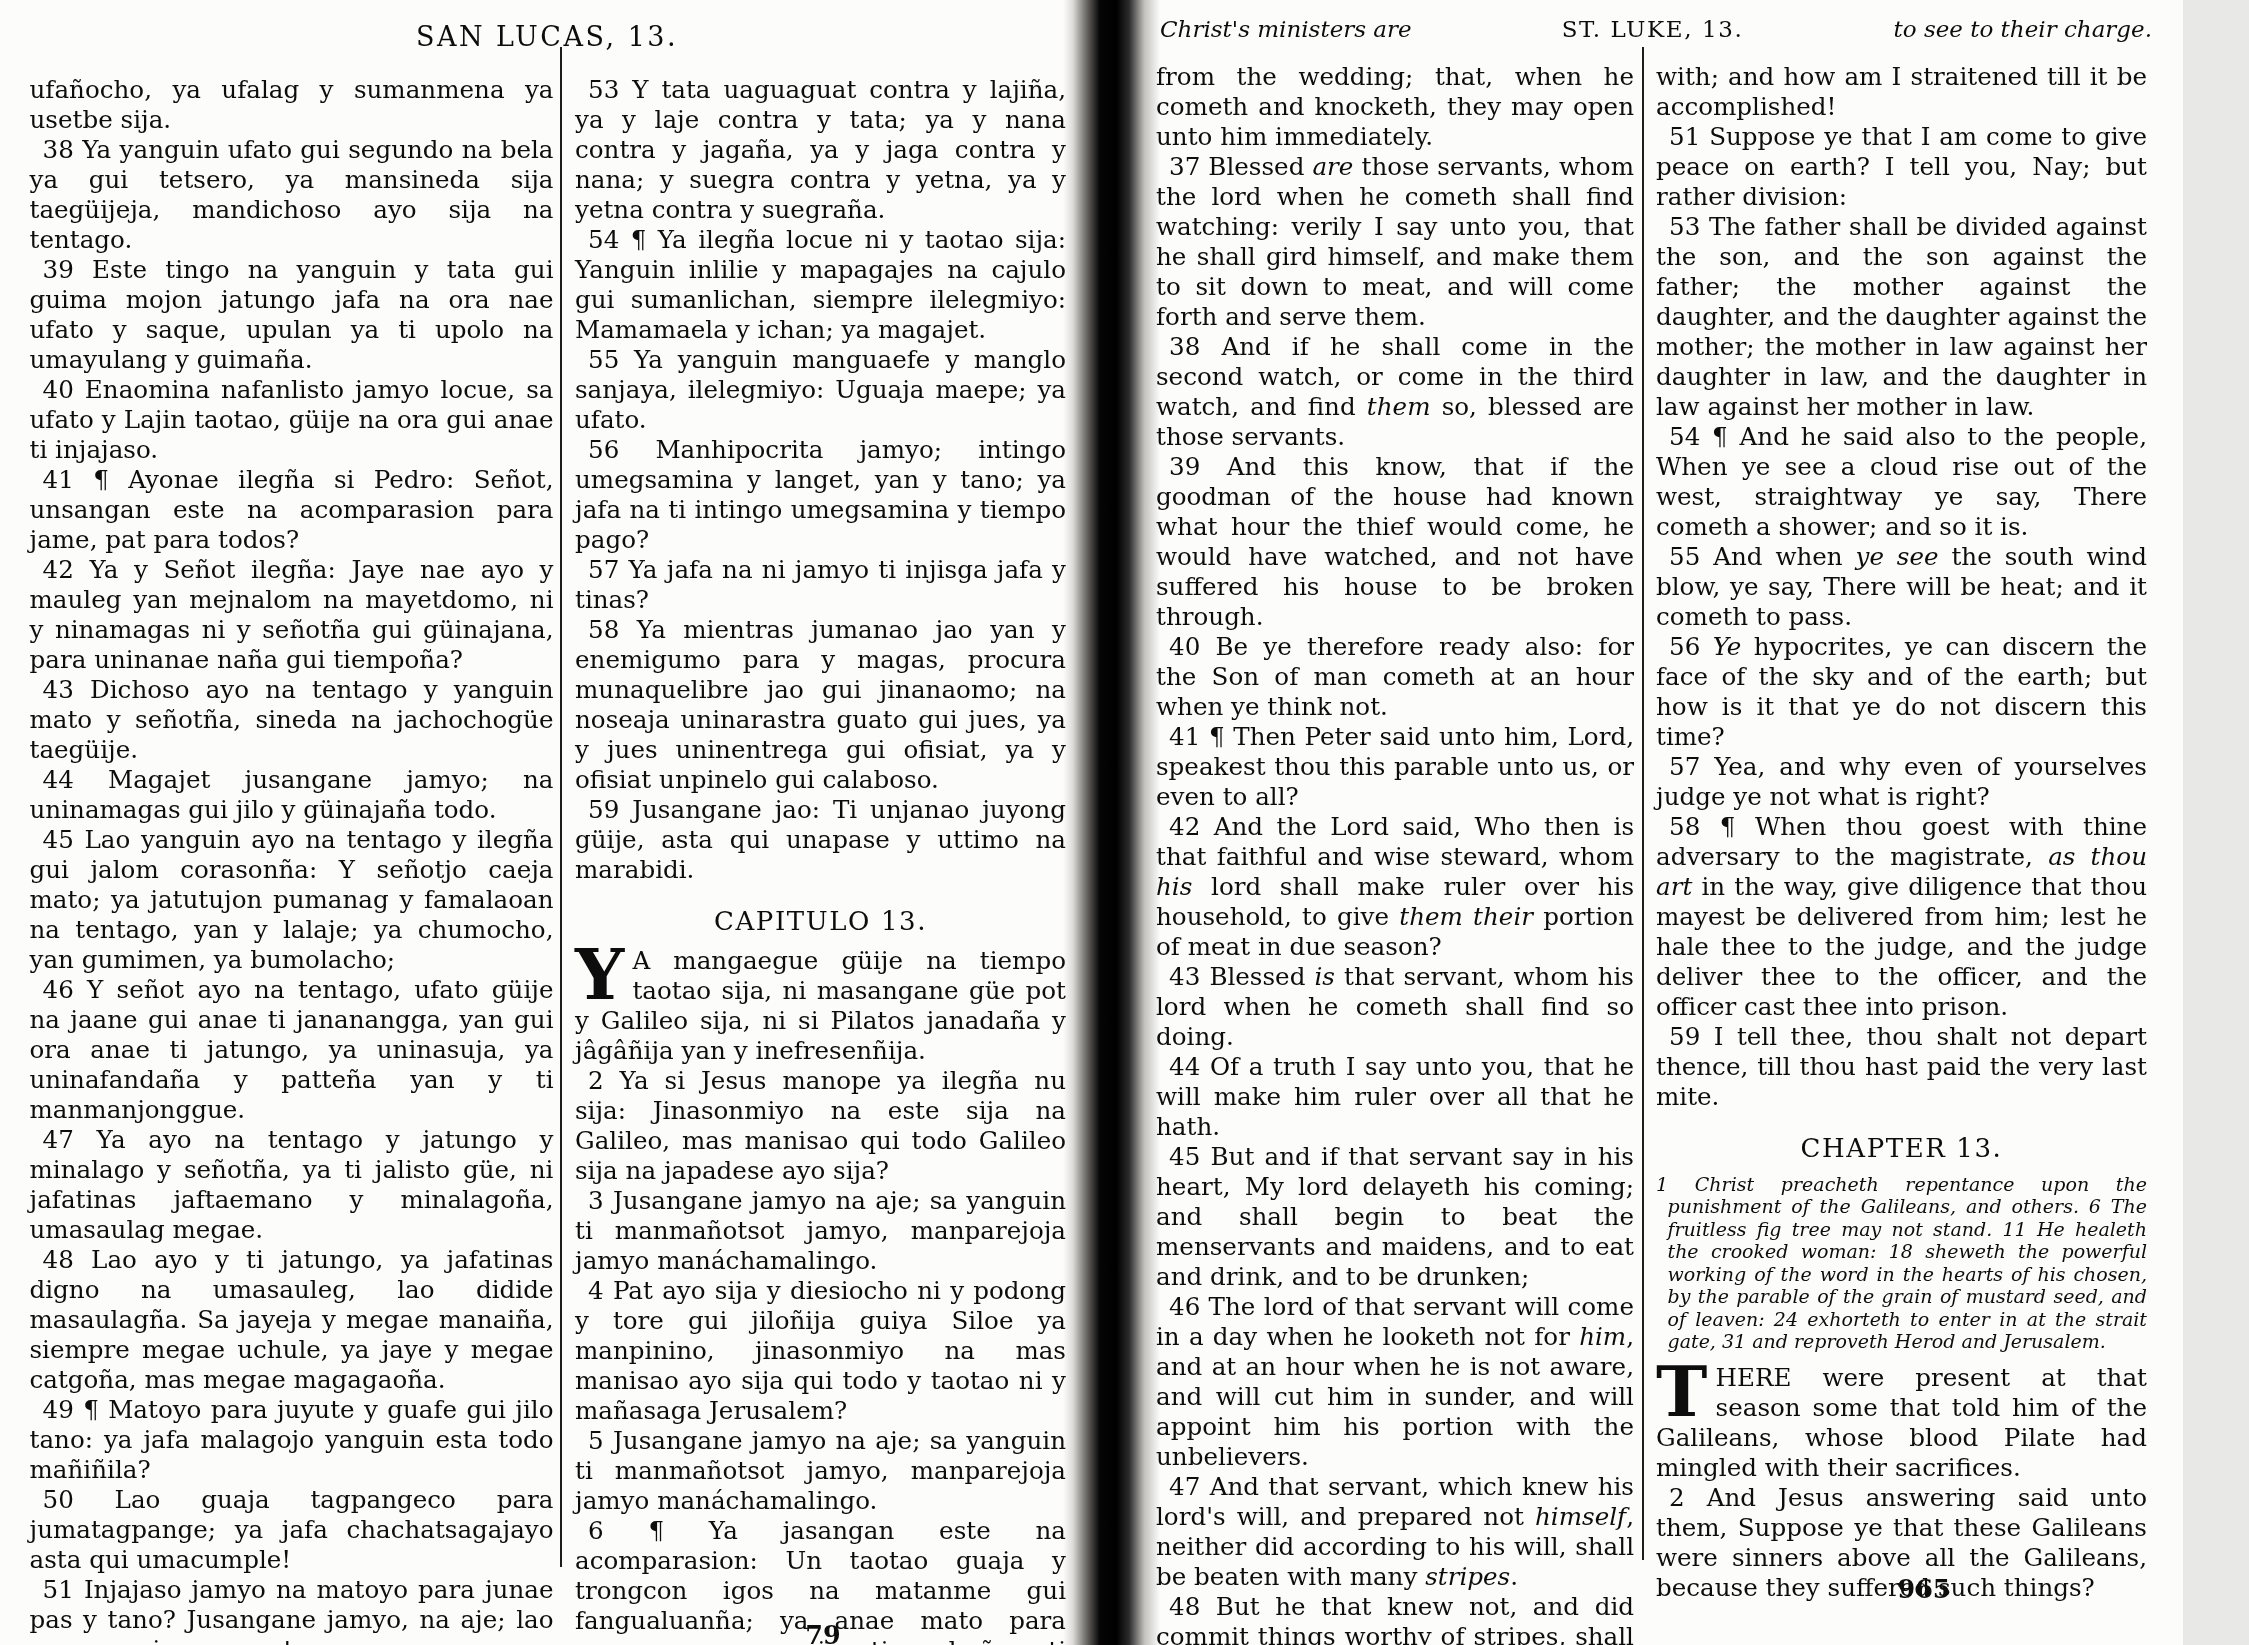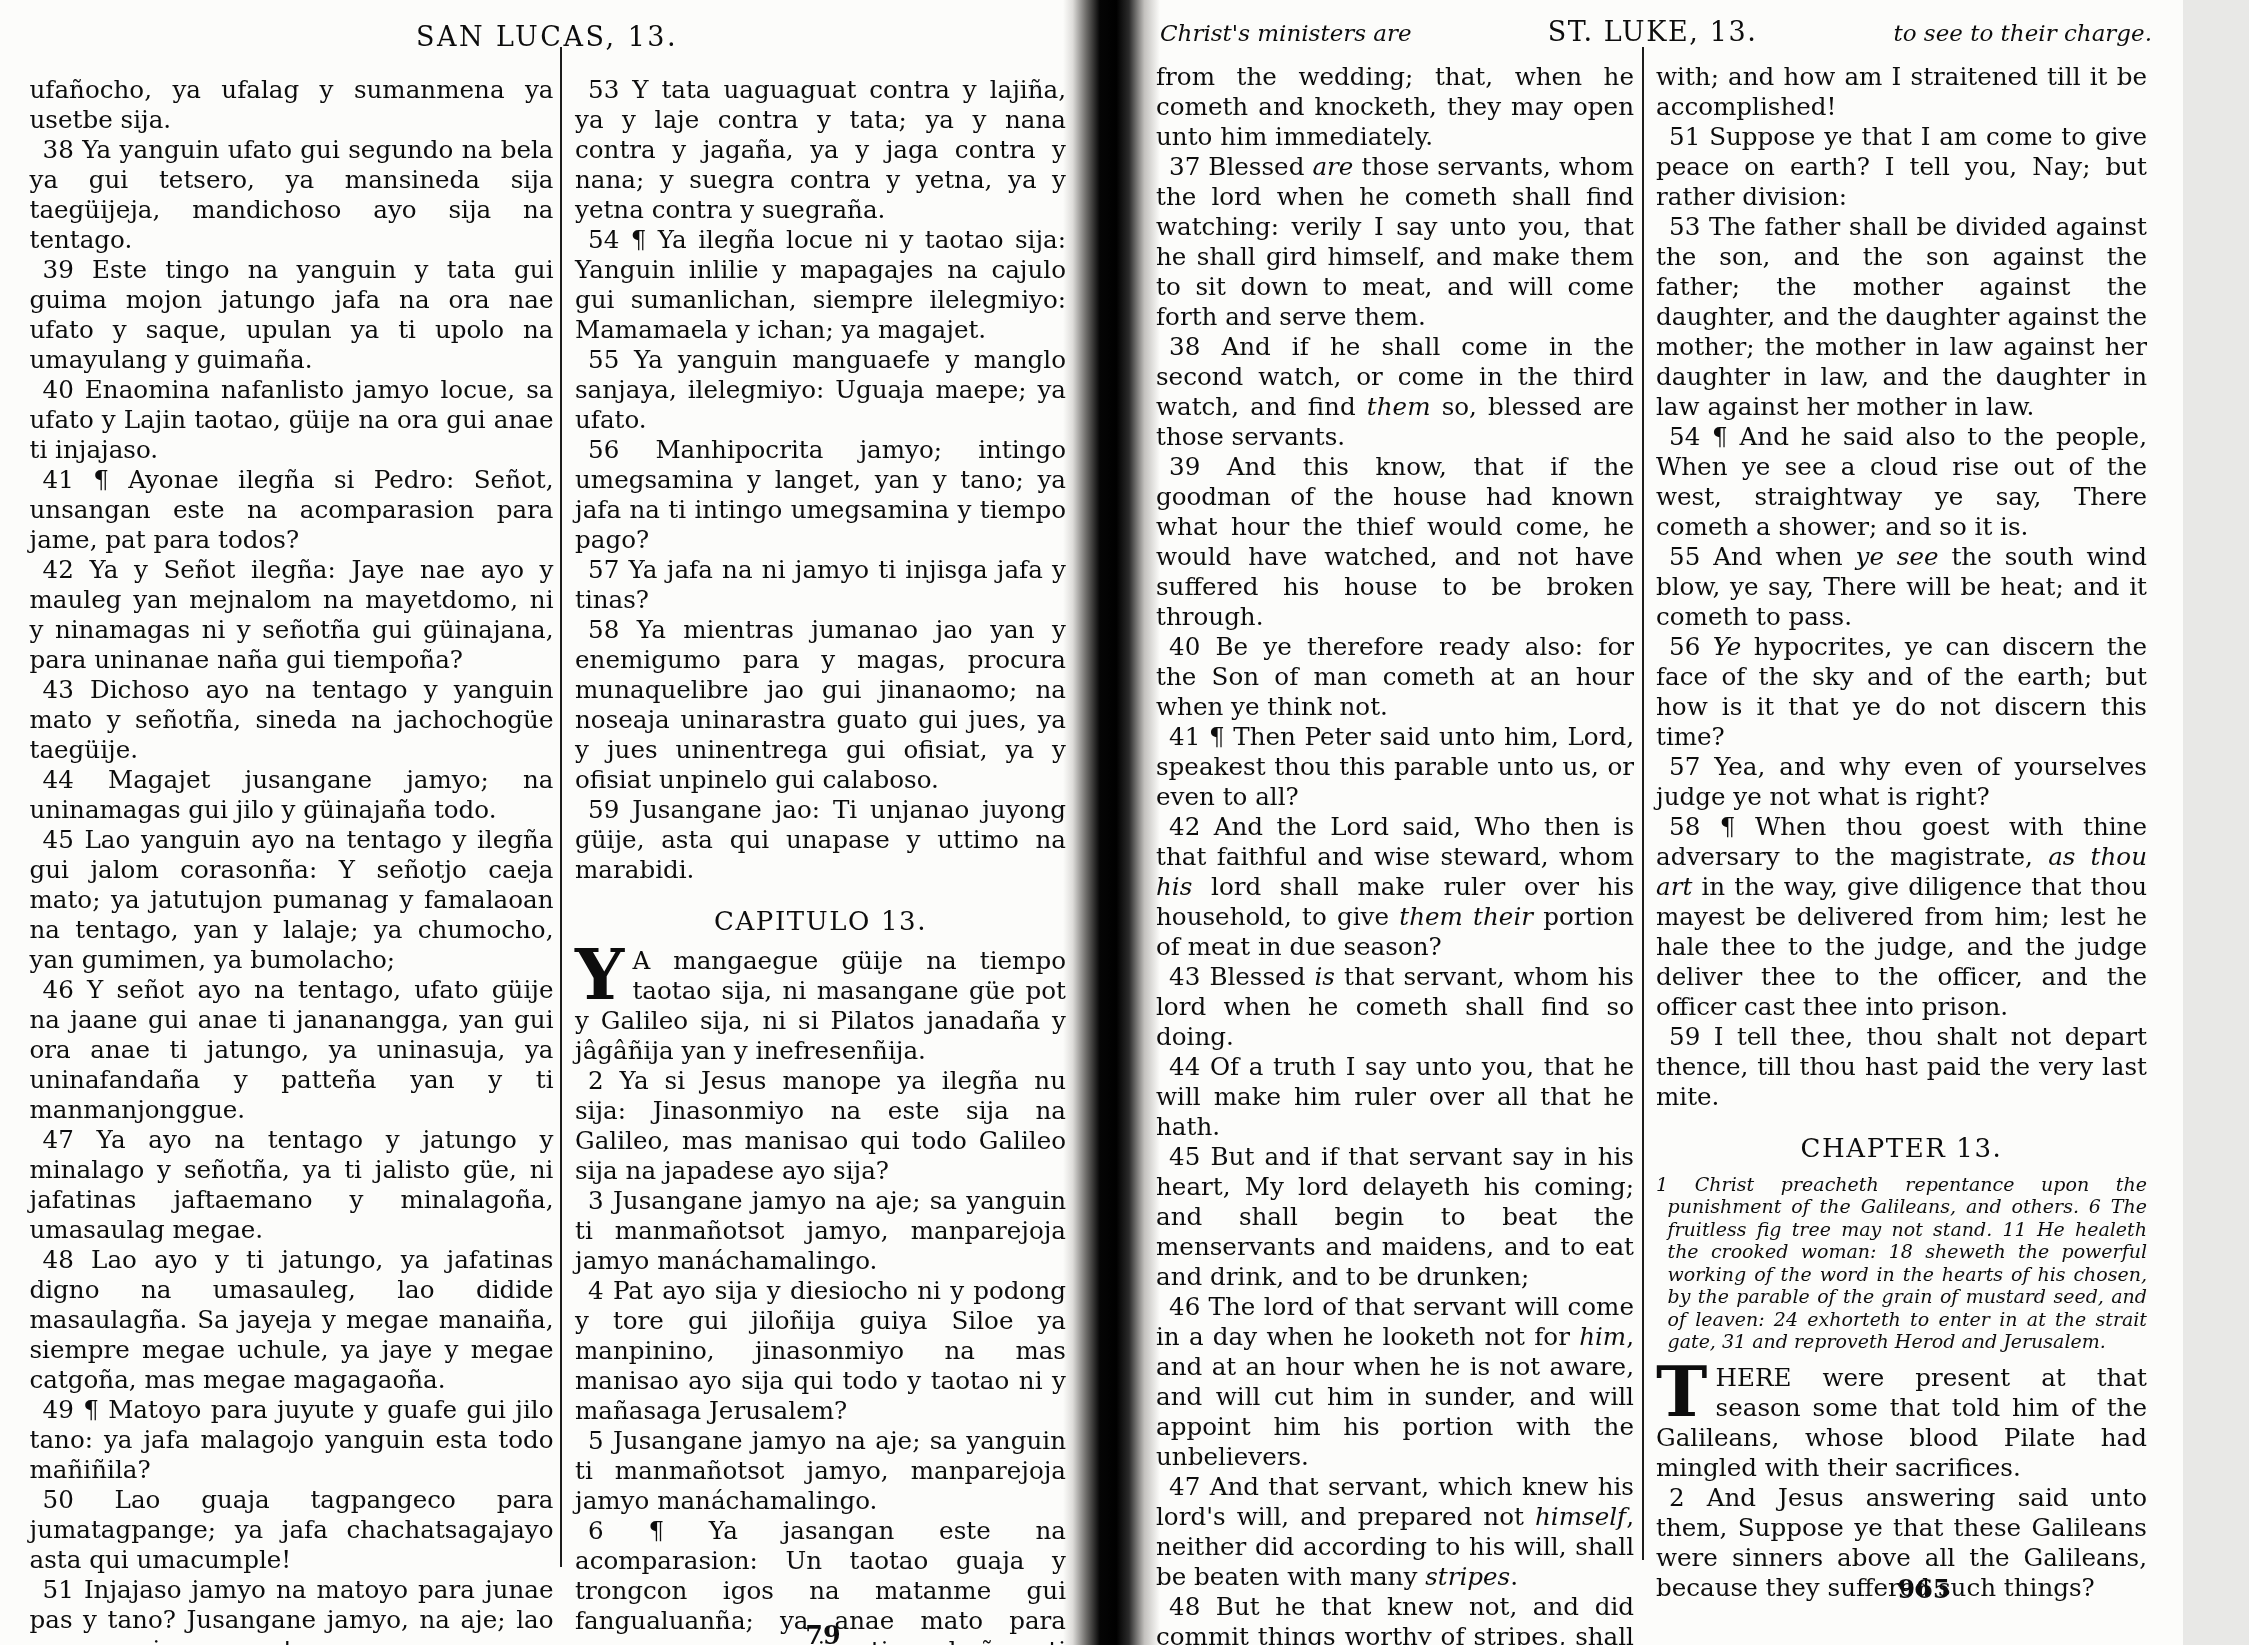--- a/index.html
+++ b/index.html
@@ -15,21 +15,21 @@
   p.cont { text-indent:0; }
   p.opening { text-indent:0; }
   p.chapter-head { text-indent:0; text-align:center; font-size:26px; letter-spacing:1.6px; margin:21px 0 9.8px 0; }
   p.summary { font-style:italic; font-size:19px; line-height:22.5px; text-indent:-11.5px; padding-left:11.5px; margin:4.9px 0 9.8px 0; }
   .dropcap { float:left; font-size:69px; line-height:52px; font-weight:bold; margin:3.3px 8.2px 0 0; }
   .lp-header { position:absolute; left:29px; top:21px; width:1036px; text-align:center;
                font-size:27px; letter-spacing:2.5px; }
   .rp-header { position:absolute; left:1160px; top:16.4px; width:992px;
                display:flex; justify-content:space-between; align-items:baseline; }
   .rp-header .side { font-style:italic; font-size:23px; }
-  .rp-header .center { font-size:27px; letter-spacing:1.6px; }
+  .rp-header .center { font-size:23px; letter-spacing:1.6px; }
   .vrule { position:absolute; width:1.6px; background:#1c1c1c; }
   .gutter {
     position:absolute; left:1063px; top:0; width:97px; height:1646px;
     background:linear-gradient(90deg,
       rgba(252,252,250,0) 0%,
       rgba(130,125,120,0.25) 10%,
       rgba(60,58,55,0.75) 24%,
       #050505 38%,
       #000 55%,
       rgba(25,25,25,0.92) 68%,

